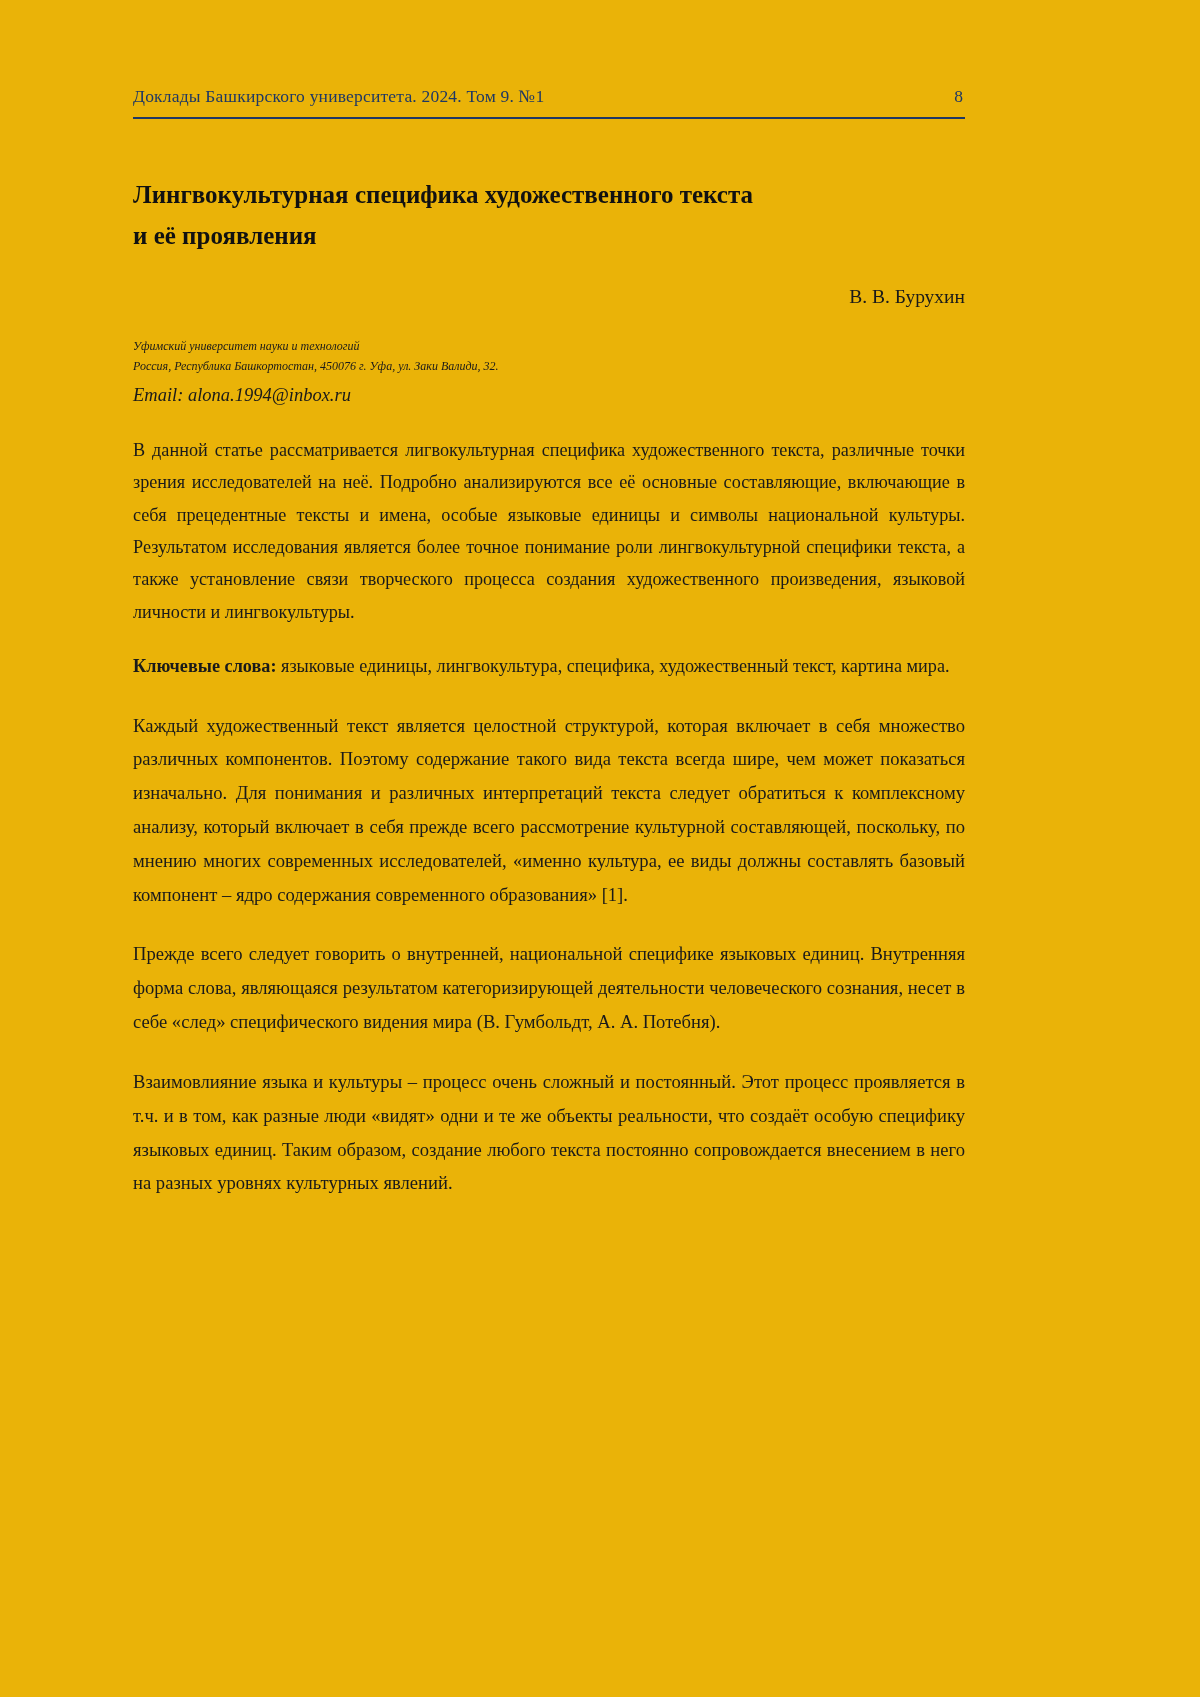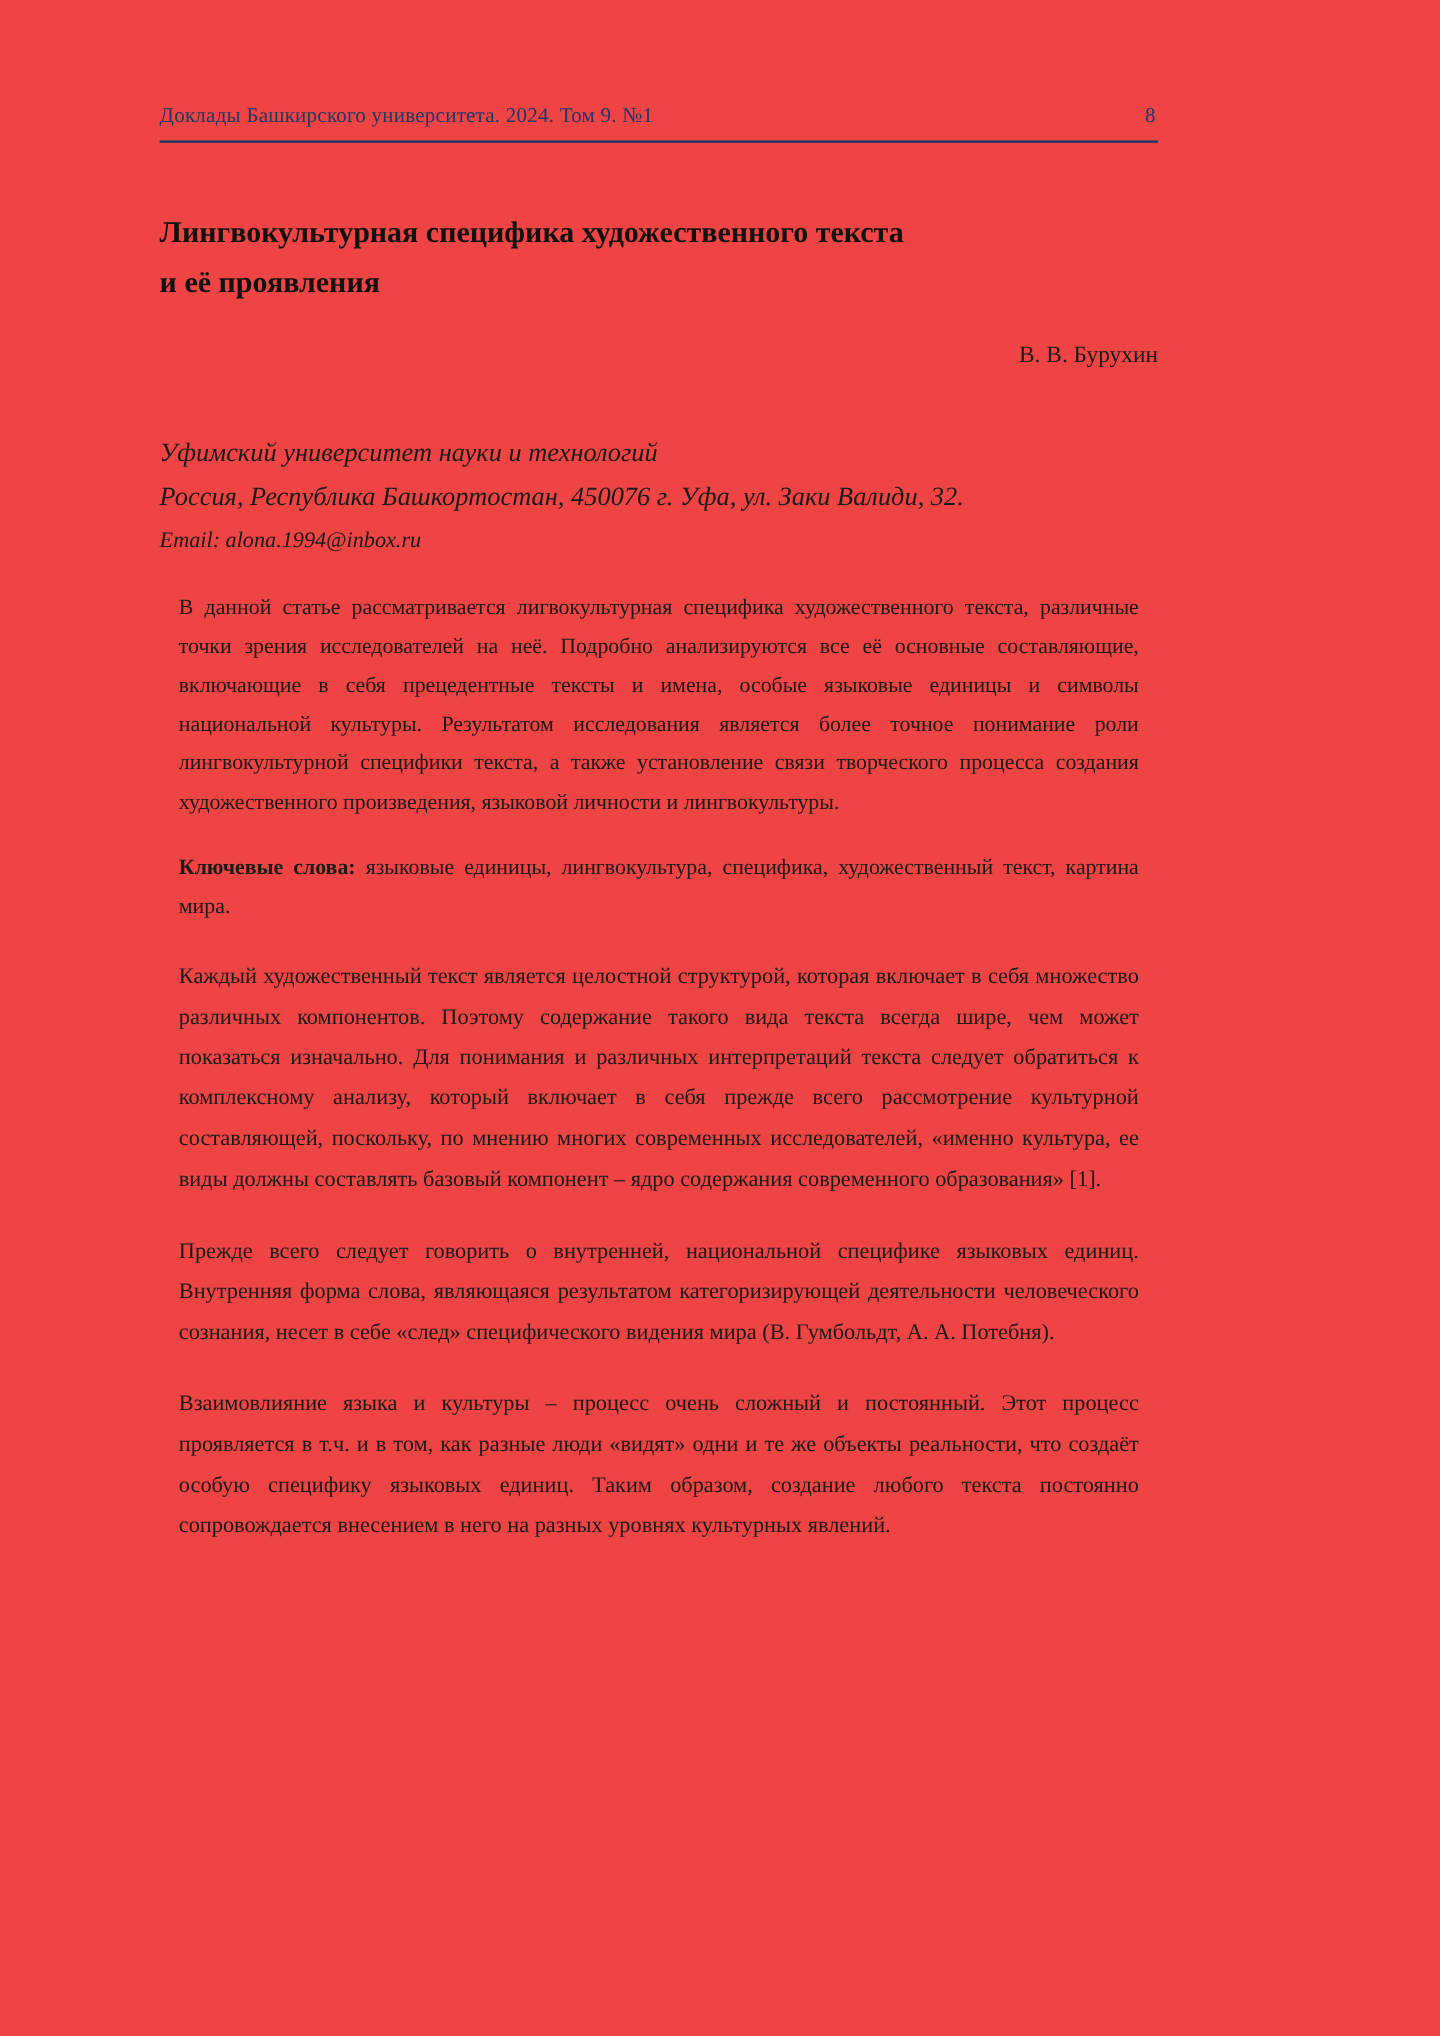--- a/index.html
+++ b/index.html
@@ -9,21 +9,21 @@
   }
   body {
     font-family: "Liberation Serif", "DejaVu Serif", serif;
     color: #1a1a1a;
   }
   .page {
     position: relative;
     width: 1200px;
     height: 1697px;
     margin: 0 auto;
-    background: #ef4444;
+    background: #eab308;
     box-sizing: border-box;
     padding: 86px 235px 60px 133px;
     overflow: hidden;
   }
   .running-head {
     display: flex;
     justify-content: space-between;
     align-items: baseline;
     color: #1f3864;
     font-size: 17.5px;
@@ -45,23 +45,23 @@
     font-weight: bold;
     line-height: 1.62;
     color: #111111;
   }
   .author {
     margin-top: 30px;
     font-size: 19.5px;
     text-align: right;
   }
   .affiliation {
-    margin-top: 50px;
+    margin-top: 28px;
     font-style: italic;
-    font-size: 22px;
+    font-size: 12px;
     line-height: 1.7;
   }
   .email {
     margin-top: 8px;
     font-style: italic;
     font-size: 18.5px;
   }
   .abstract {
     margin-top: 28px;
     font-size: 18.2px;
@@ -74,21 +74,21 @@
     line-height: 1.78;
     text-align: justify;
   }
   .keywords .kw-label { font-weight: bold; }
   .body-par {
     margin-top: 26px;
     font-size: 18.6px;
     line-height: 1.82;
     text-align: justify;
   }
-  p { margin: 16px; }
+  p { margin: 0; }
 </style>
 </head>
 <body>
 
 <div class="page">
 
   <div class="running-head">
     <span class="rh-journal">Доклады Башкирского университета. 2024. Том 9. №1</span>
     <span class="rh-page">8</span>
   </div>

